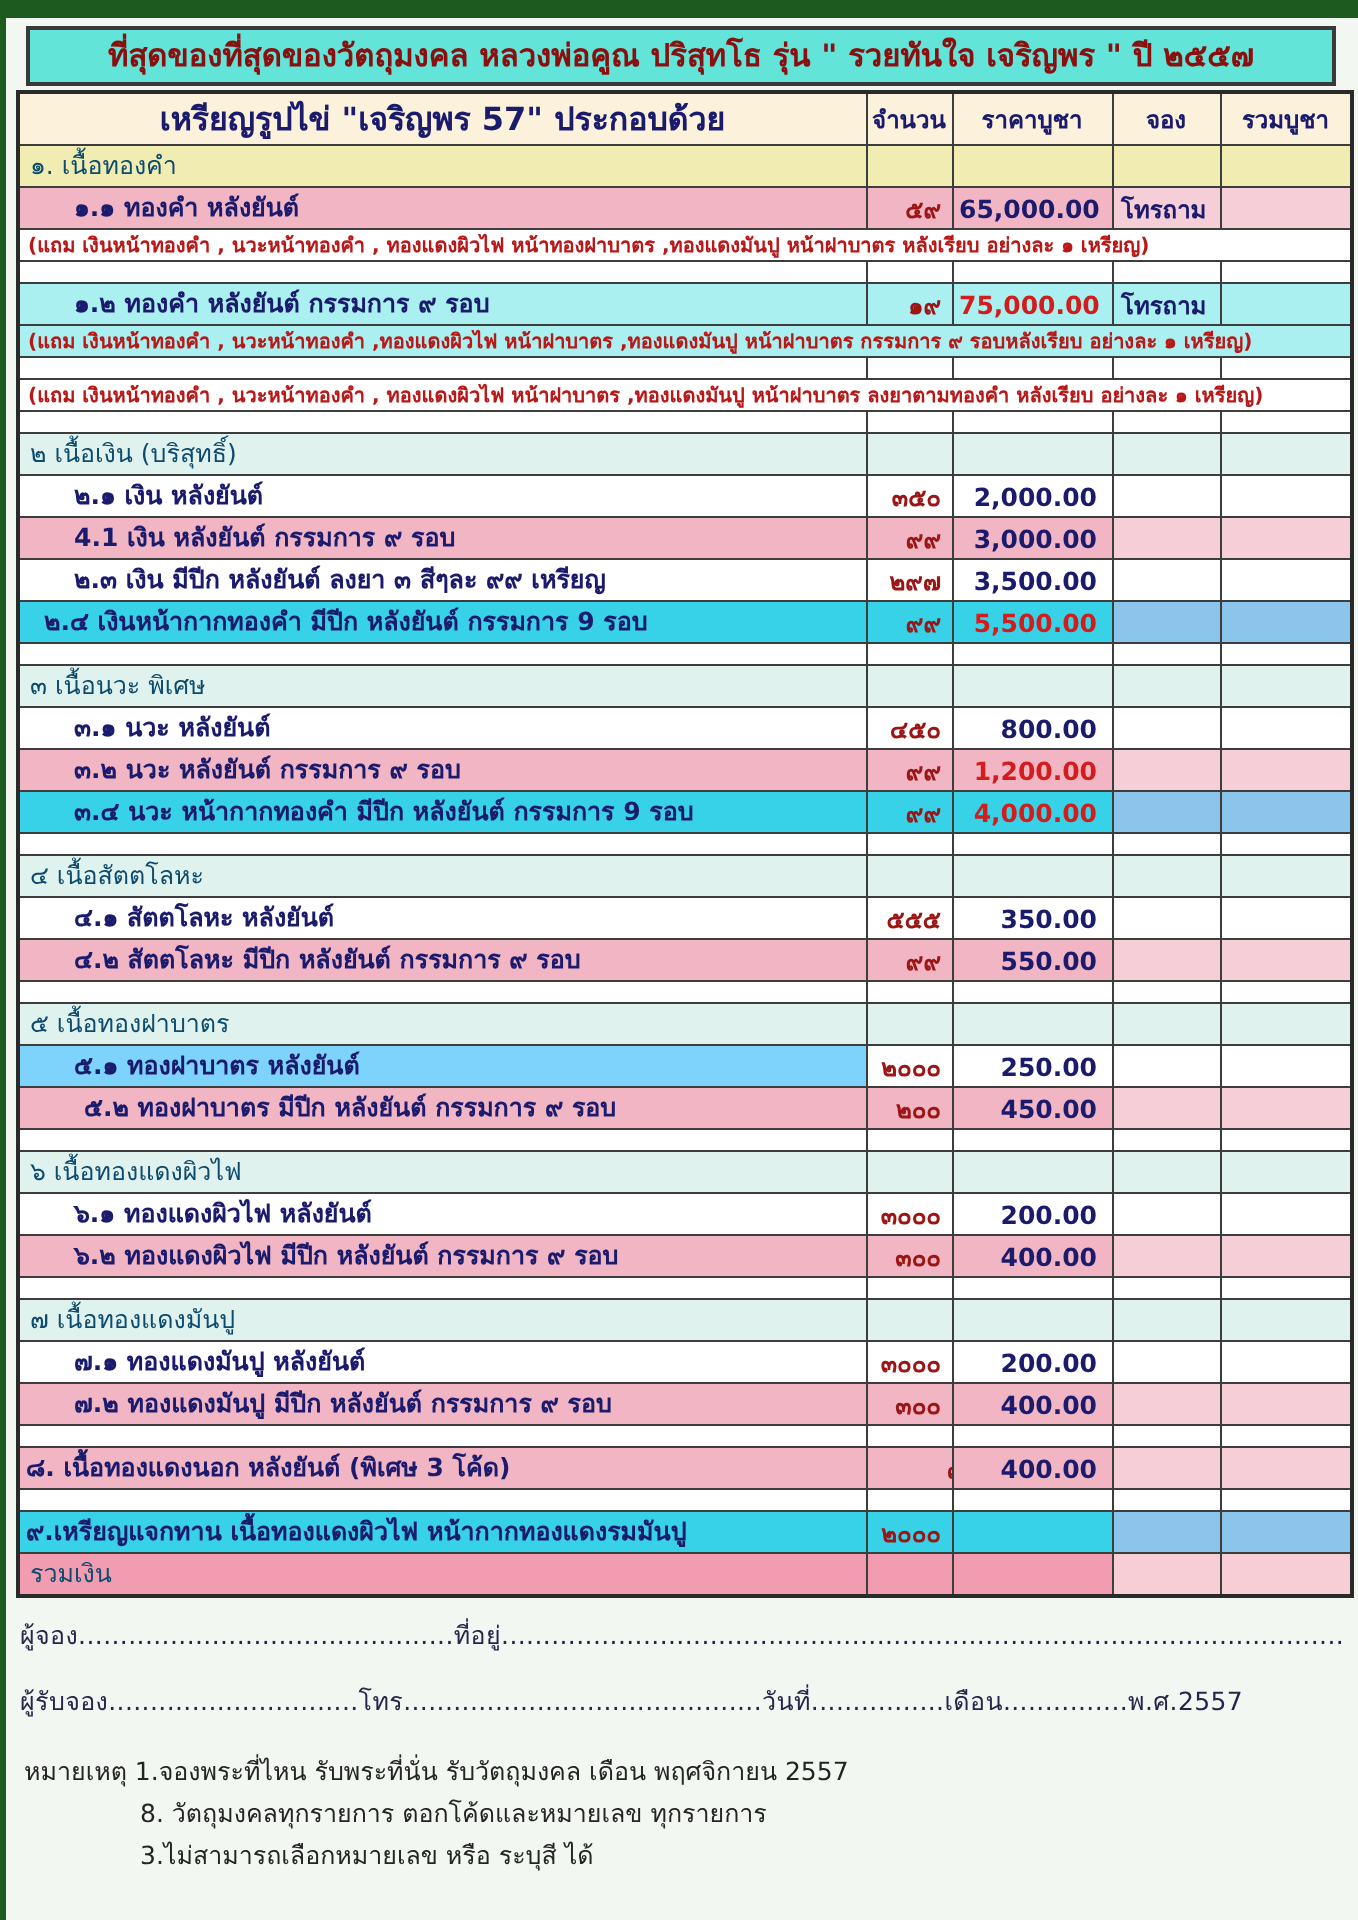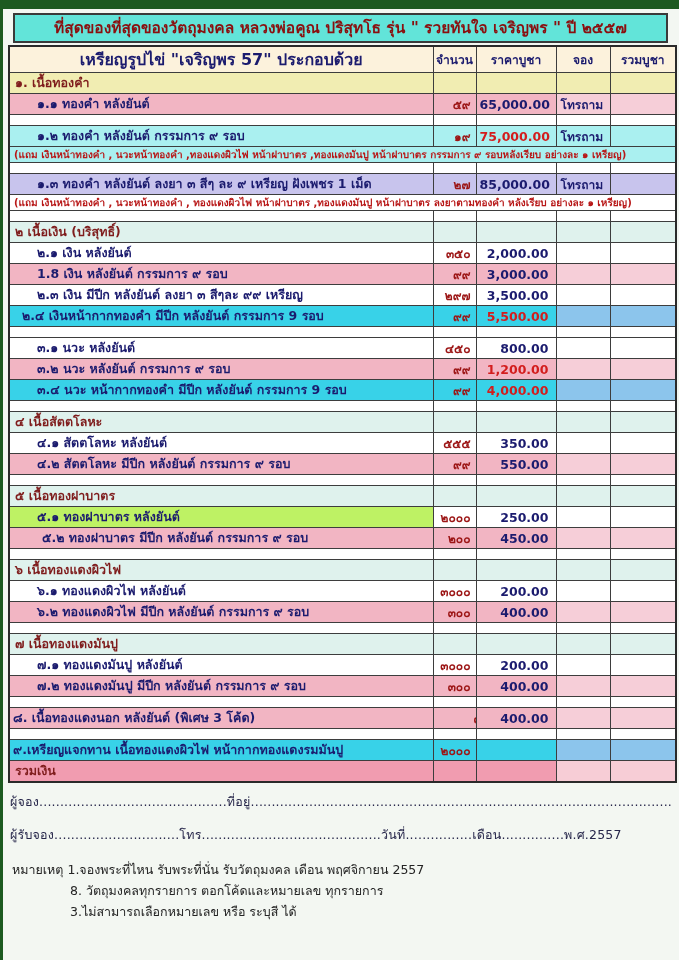--- a/index.html
+++ b/index.html
@@ -31,21 +31,21 @@
   .r-note td{height:13px;}
   .r-sp td{height:10px;}
   .r-total td{height:20px;}
   .c-desc{font-size:12.5px;font-weight:bold;color:#1b1b6e;}
   .c-desc.ind{padding-left:27px;}
   .c-qty{font-size:12px;font-weight:bold;color:#9c1515;text-align:right;padding-right:5px;}
   .c-price{font-size:12.5px;font-weight:bold;color:#1b1b6e;text-align:right;padding-right:7px;}
   .c-price.hot{color:#d31d1d;}
   .c-book{font-size:12px;font-weight:bold;color:#1b1b6e;text-align:left;padding-left:4px;}
   .note-cell{font-size:10px;font-weight:bold;color:#b81818;padding-left:4px;}
-  .sec-label{font-size:12.5px;font-weight:bold;color:#7f1d1d;padding-left:5px;}
+  .sec-label{font-size:12.5px;font-weight:normal;color:#0c4a6e;padding-left:5px;}
   .sign-line{
     margin:9px 6px 0 10px;font-size:12.5px;font-weight:500;color:#26264a;
     white-space:nowrap;overflow:hidden;letter-spacing:.2px;
   }
   .sign-line + .sign-line{margin-top:13px;}
   .notes{margin:14px 6px 0 12px;color:#242424;}
   .note-line{font-size:12.5px;line-height:21px;white-space:nowrap;overflow:hidden;}
   .note-line + .note-line{padding-left:58px;}
 </style>
 </head>
@@ -82,20 +82,23 @@
           <td class="c-book" style="background: rgb(241, 237, 178);"></td>
           <td class="c-sum" style="background: rgb(241, 237, 178);"></td>
         </tr>
         <tr class="r-item">
           <td class="c-desc ind" style="background: rgb(242, 181, 195);">๑.๑  ทองคำ หลังยันต์</td>
           <td class="c-qty" style="background: rgb(242, 181, 195);">๕๙</td>
           <td class="c-price" style="background: rgb(242, 181, 195);">65,000.00</td>
           <td class="c-book" style="background: rgb(246, 206, 216);">โทรถาม</td>
           <td class="c-sum" style="background: rgb(246, 206, 216);"></td>
         </tr>
+        <tr class="r-note">
+          <td colspan="5" class="note-cell" style="background: rgb(255, 255, 255);">(แถม เงินหน้าทองคำ , นวะหน้าทองคำ , ทองแดงผิวไฟ หน้าทองฝาบาตร ,ทองแดงมันปู หน้าฝาบาตร หลังเรียบ อย่างละ ๑ เหรียญ)</td>
+        </tr>
         <tr class="r-sp">
           <td class="c-desc" style="background: rgb(255, 255, 255);"></td>
           <td class="c-qty" style="background: rgb(255, 255, 255);"></td>
           <td class="c-price" style="background: rgb(255, 255, 255);"></td>
           <td class="c-book" style="background: rgb(255, 255, 255);"></td>
           <td class="c-sum" style="background: rgb(255, 255, 255);"></td>
         </tr>
         <tr class="r-item">
           <td class="c-desc ind" style="background: rgb(170, 240, 240);">๑.๒  ทองคำ หลังยันต์  กรรมการ ๙ รอบ</td>
           <td class="c-qty" style="background: rgb(170, 240, 240);">๑๙</td>
@@ -106,27 +109,20 @@
         <tr class="r-note">
           <td colspan="5" class="note-cell" style="background: rgb(170, 240, 240);">(แถม เงินหน้าทองคำ , นวะหน้าทองคำ ,ทองแดงผิวไฟ หน้าฝาบาตร ,ทองแดงมันปู หน้าฝาบาตร กรรมการ ๙ รอบหลังเรียบ อย่างละ ๑ เหรียญ)</td>
         </tr>
         <tr class="r-sp">
           <td class="c-desc" style="background: rgb(255, 255, 255);"></td>
           <td class="c-qty" style="background: rgb(255, 255, 255);"></td>
           <td class="c-price" style="background: rgb(255, 255, 255);"></td>
           <td class="c-book" style="background: rgb(255, 255, 255);"></td>
           <td class="c-sum" style="background: rgb(255, 255, 255);"></td>
         </tr>
-        <tr class="r-item">
-          <td class="c-desc ind" style="background: rgb(200, 196, 237);">๑.๓  ทองคำ หลังยันต์ ลงยา ๓ สีๆ ละ ๙ เหรียญ  ฝังเพชร 1 เม็ด</td>
-          <td class="c-qty" style="background: rgb(200, 196, 237);">๒๗</td>
-          <td class="c-price" style="background: rgb(200, 196, 237);">85,000.00</td>
-          <td class="c-book" style="background: rgb(200, 196, 237);">โทรถาม</td>
-          <td class="c-sum" style="background: rgb(200, 196, 237);"></td>
-        </tr>
         <tr class="r-note">
           <td colspan="5" class="note-cell" style="background: rgb(255, 255, 255);">(แถม เงินหน้าทองคำ , นวะหน้าทองคำ , ทองแดงผิวไฟ หน้าฝาบาตร ,ทองแดงมันปู หน้าฝาบาตร ลงยาตามทองคำ หลังเรียบ อย่างละ ๑ เหรียญ)</td>
         </tr>
         <tr class="r-sp">
           <td class="c-desc" style="background: rgb(255, 255, 255);"></td>
           <td class="c-qty" style="background: rgb(255, 255, 255);"></td>
           <td class="c-price" style="background: rgb(255, 255, 255);"></td>
           <td class="c-book" style="background: rgb(255, 255, 255);"></td>
           <td class="c-sum" style="background: rgb(255, 255, 255);"></td>
         </tr>
@@ -138,21 +134,21 @@
           <td class="c-sum" style="background: rgb(223, 242, 237);"></td>
         </tr>
         <tr class="r-item">
           <td class="c-desc ind" style="background: rgb(255, 255, 255);">๒.๑  เงิน หลังยันต์</td>
           <td class="c-qty" style="background: rgb(255, 255, 255);">๓๕๐</td>
           <td class="c-price" style="background: rgb(255, 255, 255);">2,000.00</td>
           <td class="c-book" style="background: rgb(255, 255, 255);"></td>
           <td class="c-sum" style="background: rgb(255, 255, 255);"></td>
         </tr>
         <tr class="r-item">
-          <td class="c-desc ind" style="background: rgb(242, 181, 195);">1.8  เงิน  หลังยันต์  กรรมการ ๙ รอบ</td>
+          <td class="c-desc ind" style="background: rgb(242, 181, 195);">4.1  เงิน  หลังยันต์  กรรมการ ๙ รอบ</td>
           <td class="c-qty" style="background: rgb(242, 181, 195);">๙๙</td>
           <td class="c-price" style="background: rgb(242, 181, 195);">3,000.00</td>
           <td class="c-book" style="background: rgb(246, 206, 216);"></td>
           <td class="c-sum" style="background: rgb(246, 206, 216);"></td>
         </tr>
         <tr class="r-item">
           <td class="c-desc ind" style="background: rgb(255, 255, 255);">๒.๓  เงิน มีปีก  หลังยันต์  ลงยา ๓ สีๆละ ๙๙ เหรียญ</td>
           <td class="c-qty" style="background: rgb(255, 255, 255);">๒๙๗</td>
           <td class="c-price" style="background: rgb(255, 255, 255);">3,500.00</td>
           <td class="c-book" style="background: rgb(255, 255, 255);"></td>
@@ -165,20 +161,27 @@
           <td class="c-book" style="background: rgb(140, 197, 236);"></td>
           <td class="c-sum" style="background: rgb(140, 197, 236);"></td>
         </tr>
         <tr class="r-sp">
           <td class="c-desc" style="background: rgb(255, 255, 255);"></td>
           <td class="c-qty" style="background: rgb(255, 255, 255);"></td>
           <td class="c-price" style="background: rgb(255, 255, 255);"></td>
           <td class="c-book" style="background: rgb(255, 255, 255);"></td>
           <td class="c-sum" style="background: rgb(255, 255, 255);"></td>
         </tr>
+        <tr class="r-sec">
+          <td class="c-desc sec-label" style="background: rgb(223, 242, 237);">๓ เนื้อนวะ พิเศษ</td>
+          <td class="c-qty" style="background: rgb(223, 242, 237);"></td>
+          <td class="c-price" style="background: rgb(223, 242, 237);"></td>
+          <td class="c-book" style="background: rgb(223, 242, 237);"></td>
+          <td class="c-sum" style="background: rgb(223, 242, 237);"></td>
+        </tr>
         <tr class="r-item">
           <td class="c-desc ind" style="background: rgb(255, 255, 255);">๓.๑  นวะ หลังยันต์</td>
           <td class="c-qty" style="background: rgb(255, 255, 255);">๔๕๐</td>
           <td class="c-price" style="background: rgb(255, 255, 255);">800.00</td>
           <td class="c-book" style="background: rgb(255, 255, 255);"></td>
           <td class="c-sum" style="background: rgb(255, 255, 255);"></td>
         </tr>
         <tr class="r-item">
           <td class="c-desc ind" style="background: rgb(242, 181, 195);">๓.๒  นวะ  หลังยันต์ กรรมการ ๙ รอบ</td>
           <td class="c-qty" style="background: rgb(242, 181, 195);">๙๙</td>
@@ -229,21 +232,21 @@
           <td class="c-sum" style="background: rgb(255, 255, 255);"></td>
         </tr>
         <tr class="r-sec">
           <td class="c-desc sec-label" style="background: rgb(223, 242, 237);">๕ เนื้อทองฝาบาตร</td>
           <td class="c-qty" style="background: rgb(223, 242, 237);"></td>
           <td class="c-price" style="background: rgb(223, 242, 237);"></td>
           <td class="c-book" style="background: rgb(223, 242, 237);"></td>
           <td class="c-sum" style="background: rgb(223, 242, 237);"></td>
         </tr>
         <tr class="r-item">
-          <td class="c-desc ind" style="background: #bef264;">๕.๑ ทองฝาบาตร หลังยันต์</td>
+          <td class="c-desc ind" style="background: #7dd3fc;">๕.๑ ทองฝาบาตร หลังยันต์</td>
           <td class="c-qty" style="background: rgb(255, 255, 255);">๒๐๐๐</td>
           <td class="c-price" style="background: rgb(255, 255, 255);">250.00</td>
           <td class="c-book" style="background: rgb(255, 255, 255);"></td>
           <td class="c-sum" style="background: rgb(255, 255, 255);"></td>
         </tr>
         <tr class="r-item">
           <td class="c-desc ind" style="background: rgb(242, 181, 195); padding-left: 32px;">๕.๒  ทองฝาบาตร มีปีก หลังยันต์ กรรมการ ๙ รอบ</td>
           <td class="c-qty" style="background: rgb(242, 181, 195);">๒๐๐</td>
           <td class="c-price" style="background: rgb(242, 181, 195);">450.00</td>
           <td class="c-book" style="background: rgb(246, 206, 216);"></td>

